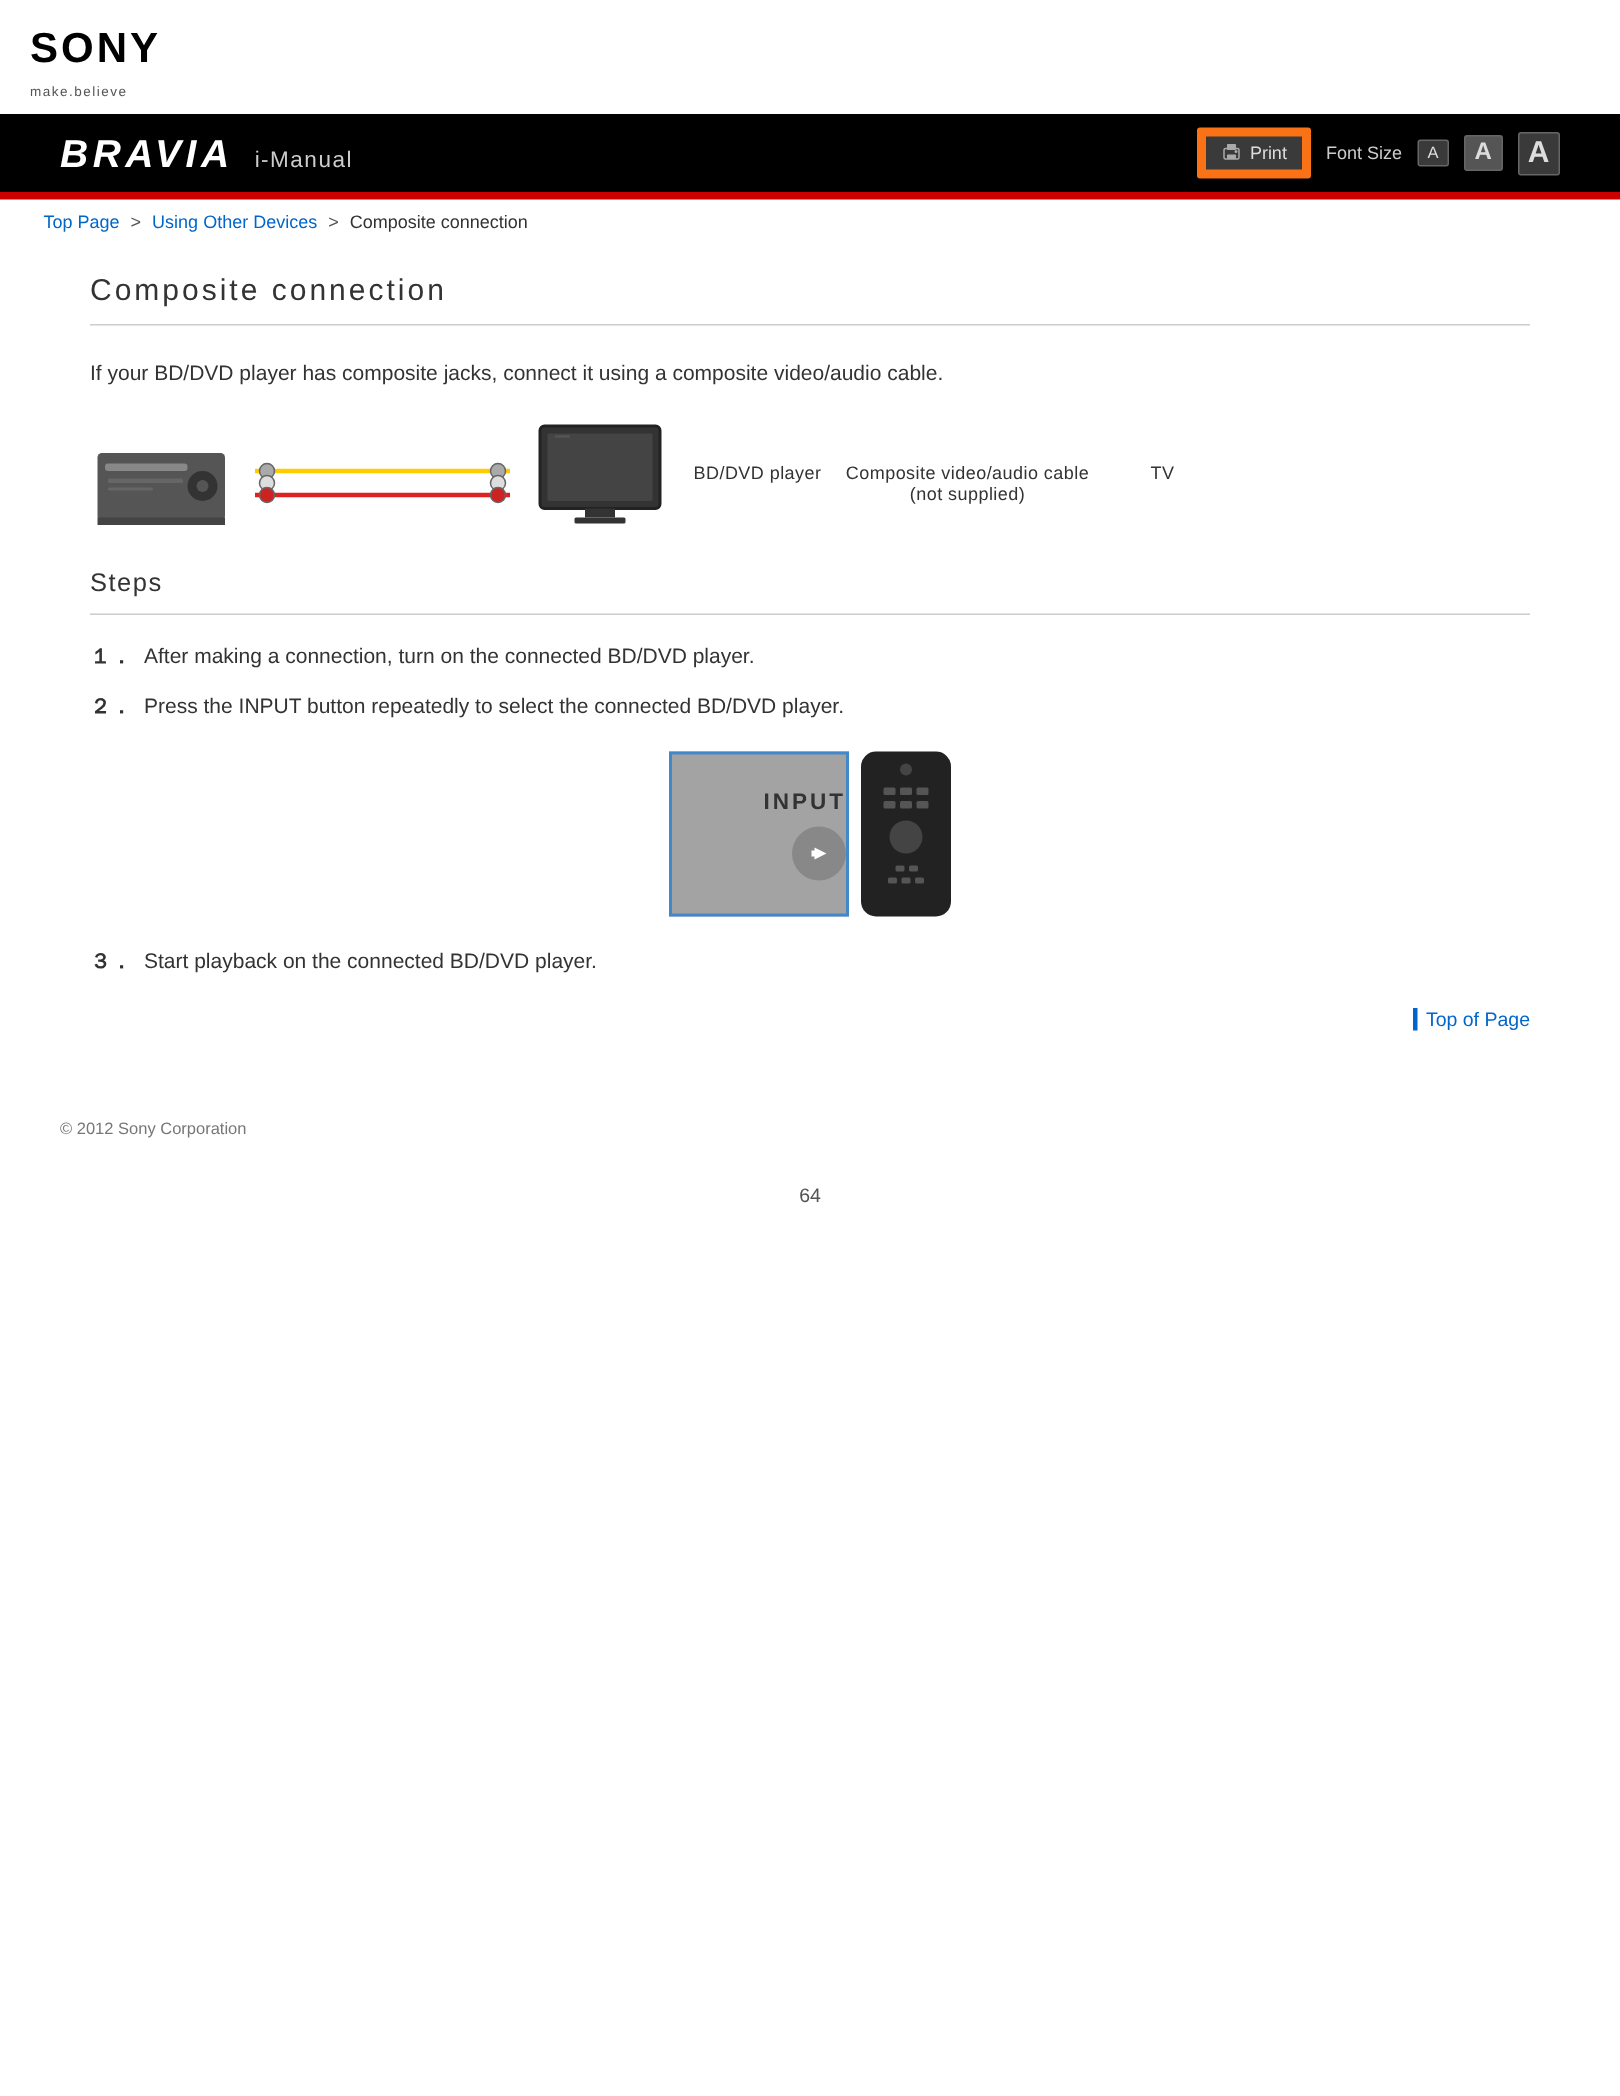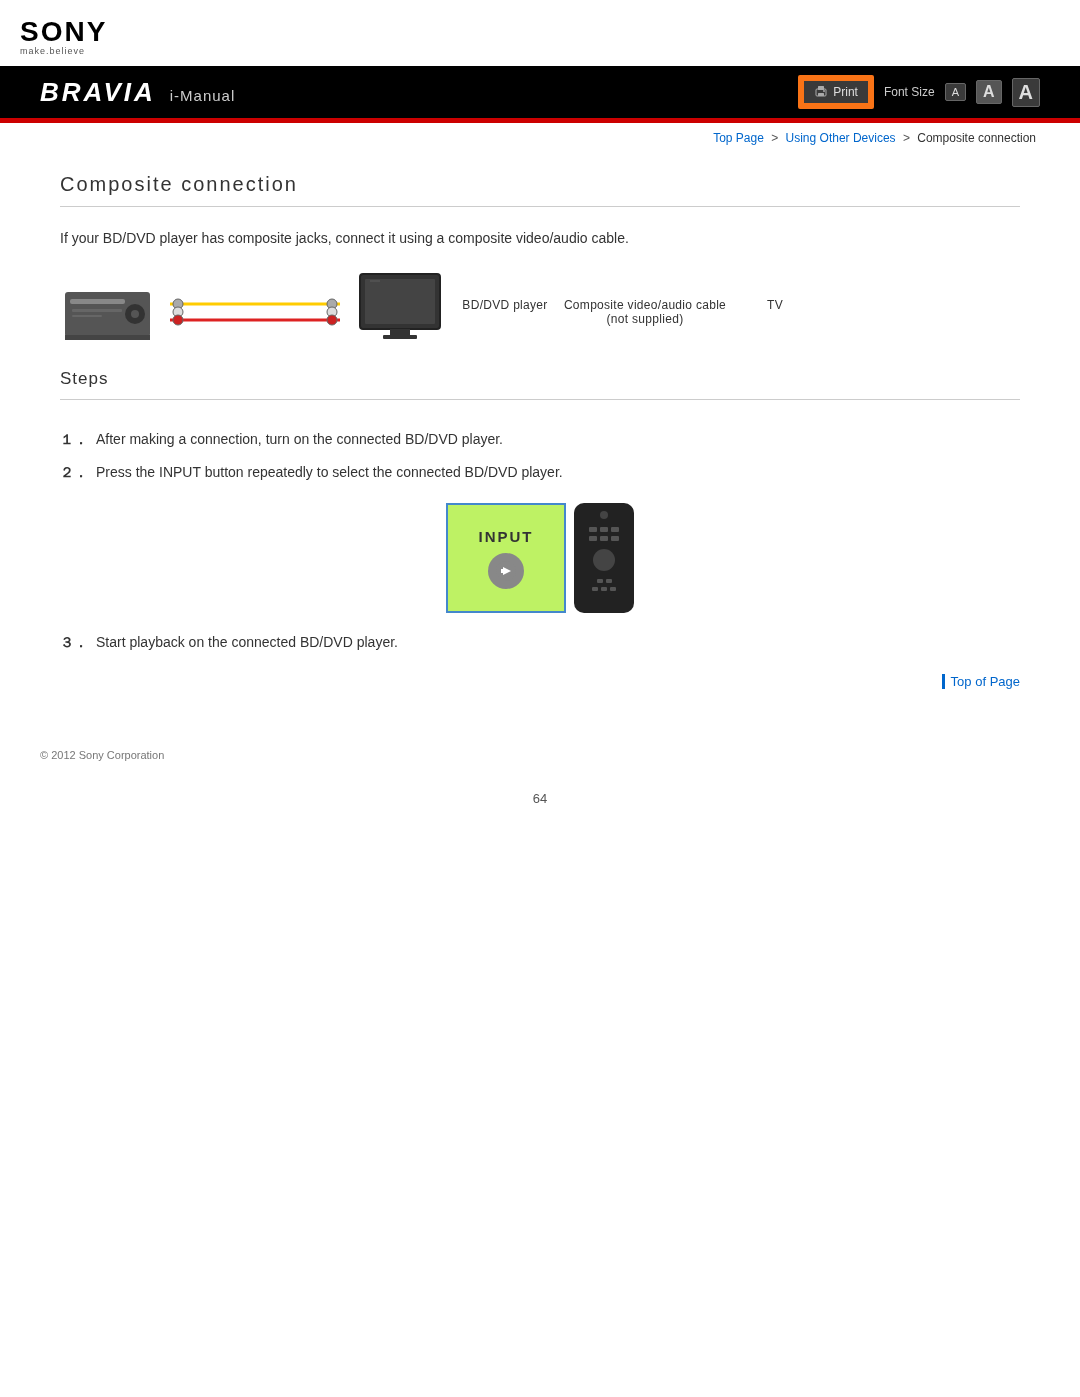--- a/index.html
+++ b/index.html
@@ -26,21 +26,21 @@
       font-size: 28px;
       font-weight: 900;
       letter-spacing: 2px;
       color: #000;
       font-family: Arial Black, Arial, sans-serif;
     }
     .sony-logo .make-believe {
       font-size: 9px;
       color: #555;
       letter-spacing: 1px;
-      margin-top: 1px;
+      margin-top: 11px;
     }
 
     
     .header-bar {
       background: #000000;
       height: 52px;
       display: flex;
       align-items: center;
       padding: 0 40px;
       justify-content: space-between;
@@ -106,22 +106,22 @@
     }
 
     
     .accent-bar {
       height: 5px;
       background: #cc0000;
     }
 
     
     .breadcrumb {
-      text-align: right;
-      padding: 8px 44px;
+      text-align: left;
+      padding: 8px 29px;
       font-size: 12px;
       color: #555;
     }
     .breadcrumb a {
       color: #0066cc;
       text-decoration: none;
     }
     .breadcrumb .separator {
       margin: 0 4px;
       color: #555;
@@ -156,21 +156,21 @@
       margin-bottom: 16px;
     }
 
     .steps-title {
       font-size: 17px;
       font-weight: normal;
       letter-spacing: 1px;
       color: #333;
       padding-bottom: 10px;
       border-bottom: 1px solid #ccc;
-      margin-bottom: 28px;
+      margin-bottom: 16px;
       margin-top: 10px;
     }
 
     .description-text {
       font-size: 14px;
       color: #333;
       line-height: 1.6;
       margin-bottom: 20px;
     }
 
@@ -198,24 +198,24 @@
       display: flex;
       justify-content: center;
       margin: 14px 0 18px 0;
       gap: 8px;
     }
 
     .input-box {
       width: 120px;
       height: 110px;
       border: 2px solid #4488cc;
-      background: #bef264;
+      background: #a3a3a3;
       display: flex;
       flex-direction: column;
-      align-items: center;
+      align-items: flex-end;
       justify-content: center;
       gap: 8px;
     }
     .input-label-text {
       font-size: 15px;
       font-weight: bold;
       letter-spacing: 2px;
       color: #333;
     }
     .input-icon-circle {

